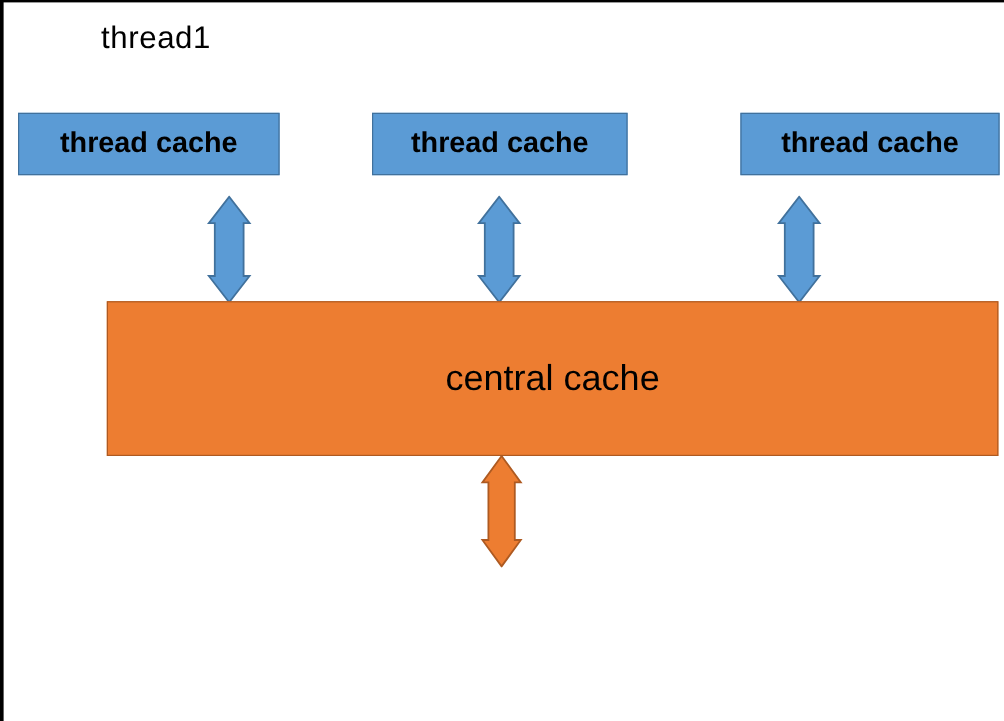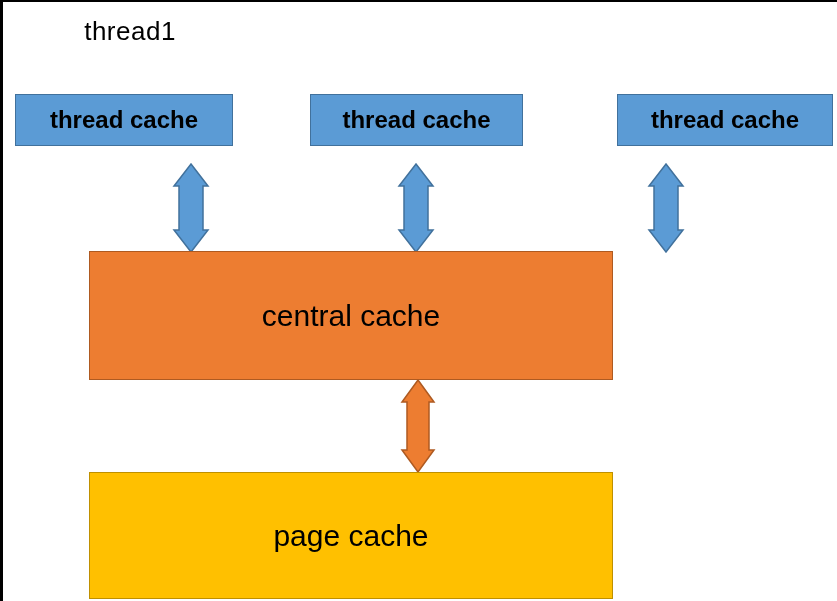--- a/index.html
+++ b/index.html
@@ -65,21 +65,21 @@
     stroke-width: 1.5;
   }
   .arrow.a1 { left: 169px; top: 161px; }
   .arrow.a2 { left: 394px; top: 161px; }
   .arrow.a3 { left: 644px; top: 161px; }
   .arrow.a4 { left: 397px; top: 377px; }
 
   .big-box {
     position: absolute;
     left: 86px;
-    width: 524px;
+    width: 743px;
     box-sizing: border-box;
     display: flex;
     align-items: center;
     justify-content: center;
     font-size: 30px;
     color: var(--text, #000);
   }
   .central-box {
     top: 249px;
     height: 129px;
@@ -113,15 +113,14 @@
   <svg class="arrow arrow-blue a3" width="38" height="90" viewBox="0 0 38 90">
     <polygon points="19,1 36,23 31,23 31,67 36,67 19,89 2,67 7,67 7,23 2,23"></polygon>
   </svg>
 
   <div class="big-box central-box">central cache</div>
 
   <svg class="arrow arrow-orange a4" width="36" height="94" viewBox="0 0 36 94">
     <polygon points="18,1 34,23 29,23 29,71 34,71 18,93 2,71 7,71 7,23 2,23"></polygon>
   </svg>
 
-  <div class="big-box page-box">page cache</div>
 
 </div>
 
 </body></html>

